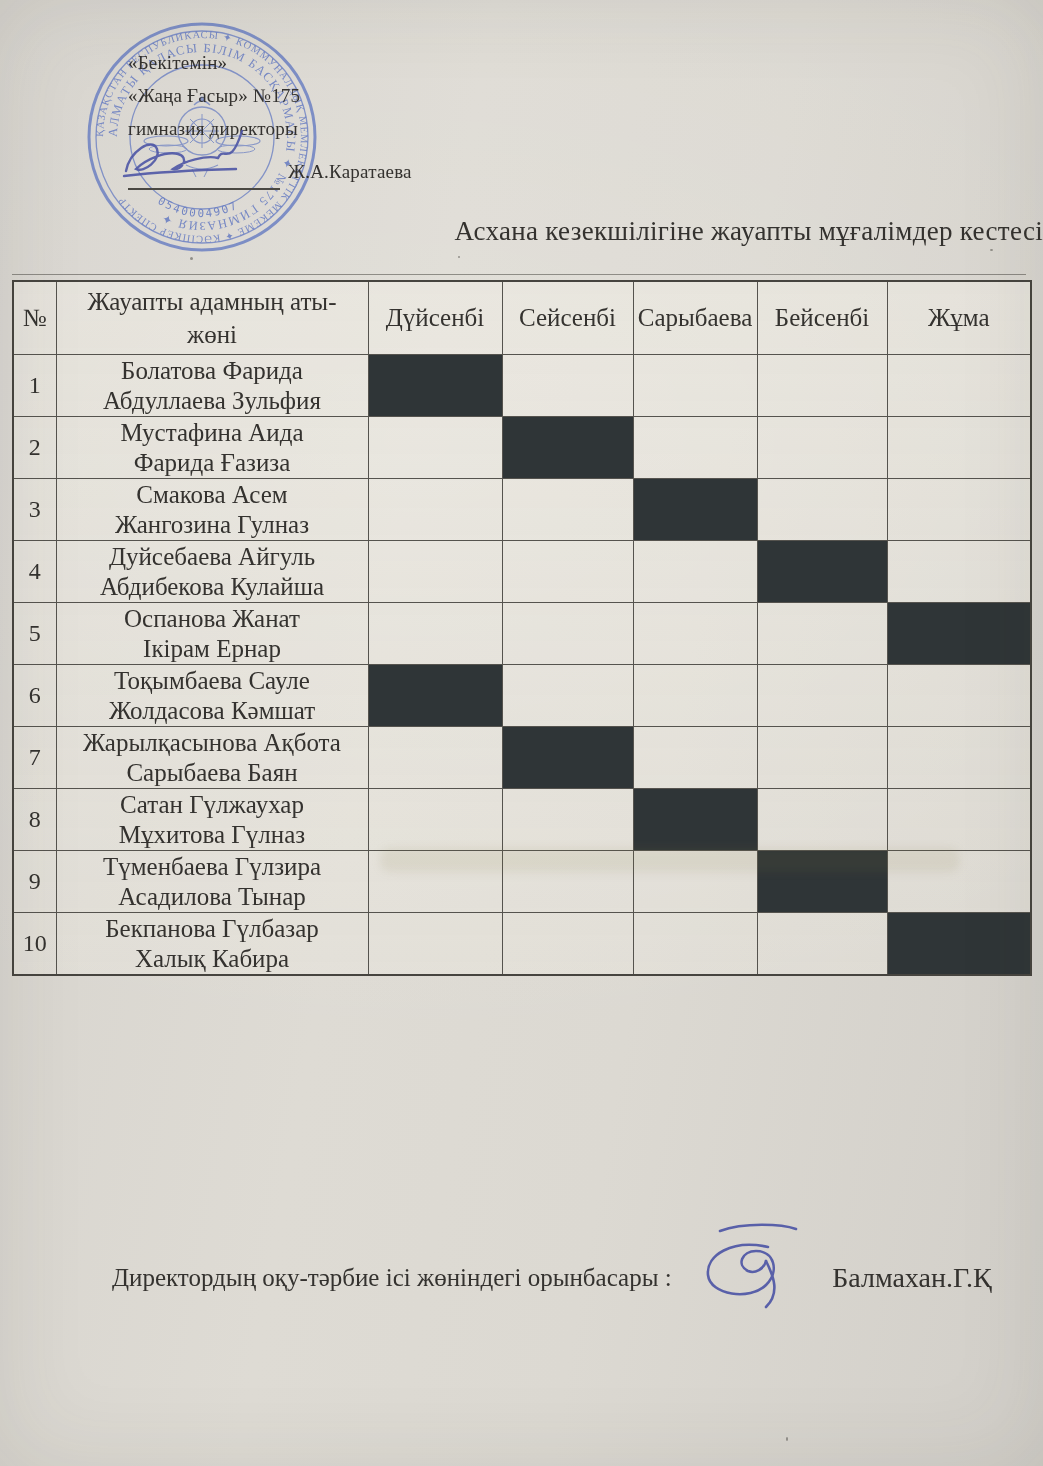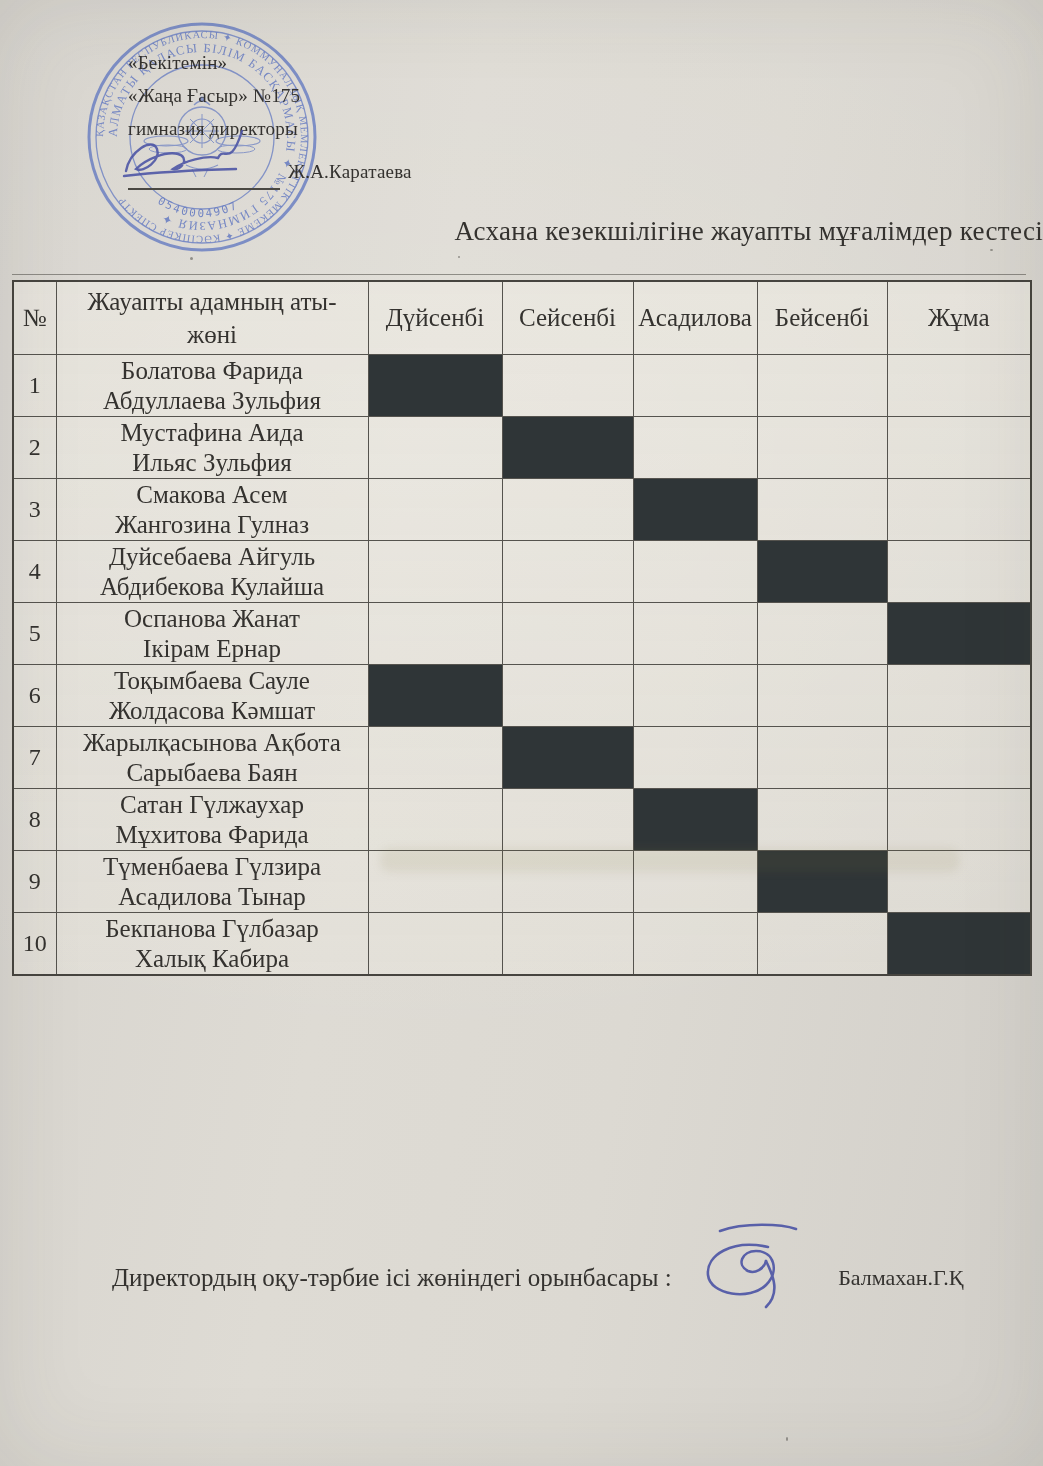--- a/index.html
+++ b/index.html
@@ -73,21 +73,21 @@
   
   .footer{
     position:absolute;left:112px;top:1262px;width:900px;height:100px;
     font-size:25px;white-space:nowrap;
   }
   .footer-label{display:inline-block;vertical-align:middle;}
   .sig-bottom-svg{
     display:inline-block;vertical-align:middle;
     width:110px;height:96px;margin:-46px 4px -20px 16px;
   }
-  .footer-name{display:inline-block;vertical-align:middle;margin-left:24px;font-size:22px;}
+  .footer-name{display:inline-block;vertical-align:middle;margin-left:18px;font-size:28px;}
   
   .speck{position:absolute;background:rgba(70,68,62,.5);border-radius:50%;}
 </style>
 </head>
 <body>
 
 <div class="sheet">
 
   <svg class="stamp" viewBox="0 0 240 240">
     <defs>
@@ -156,21 +156,21 @@
           <col style="width:144px">
       </colgroup>
       <thead>
         <tr>
           <th>№</th>
           <th>
             <div class="th-name-inner">Жауапты адамның аты-жөні</div>
           </th>
           <th>Дүйсенбі</th>
           <th>Сейсенбі</th>
-          <th>Асадилова</th>
+          <th>Сарыбаева</th>
           <th>Бейсенбі</th>
           <th>Жұма</th>
         </tr>
       </thead>
       <tbody>
           <tr>
             <td class="num-cell">1</td>
             <td class="name-cell">
               <div>Болатова Фарида</div>
               <div>Абдуллаева Зульфия</div>
@@ -178,21 +178,21 @@
             <td class="filled" style="background: rgb(47, 53, 55);"></td>
             <td></td>
             <td></td>
             <td></td>
             <td></td>
           </tr>
           <tr>
             <td class="num-cell">2</td>
             <td class="name-cell">
               <div>Мустафина Аида</div>
-              <div>Ильяс Зульфия</div>
+              <div>Фарида Ғазиза</div>
             </td>
             <td></td>
             <td class="filled" style="background: rgb(47, 53, 55);"></td>
             <td></td>
             <td></td>
             <td></td>
           </tr>
           <tr>
             <td class="num-cell">3</td>
             <td class="name-cell">
@@ -250,21 +250,21 @@
             <td></td>
             <td class="filled" style="background: rgb(47, 53, 55);"></td>
             <td></td>
             <td></td>
             <td></td>
           </tr>
           <tr>
             <td class="num-cell">8</td>
             <td class="name-cell">
               <div>Сатан Гүлжаухар</div>
-              <div>Мұхитова Фарида</div>
+              <div>Мұхитова Гүлназ</div>
             </td>
             <td></td>
             <td></td>
             <td class="filled" style="background: rgb(47, 53, 55);"></td>
             <td></td>
             <td></td>
           </tr>
           <tr>
             <td class="num-cell">9</td>
             <td class="name-cell">

